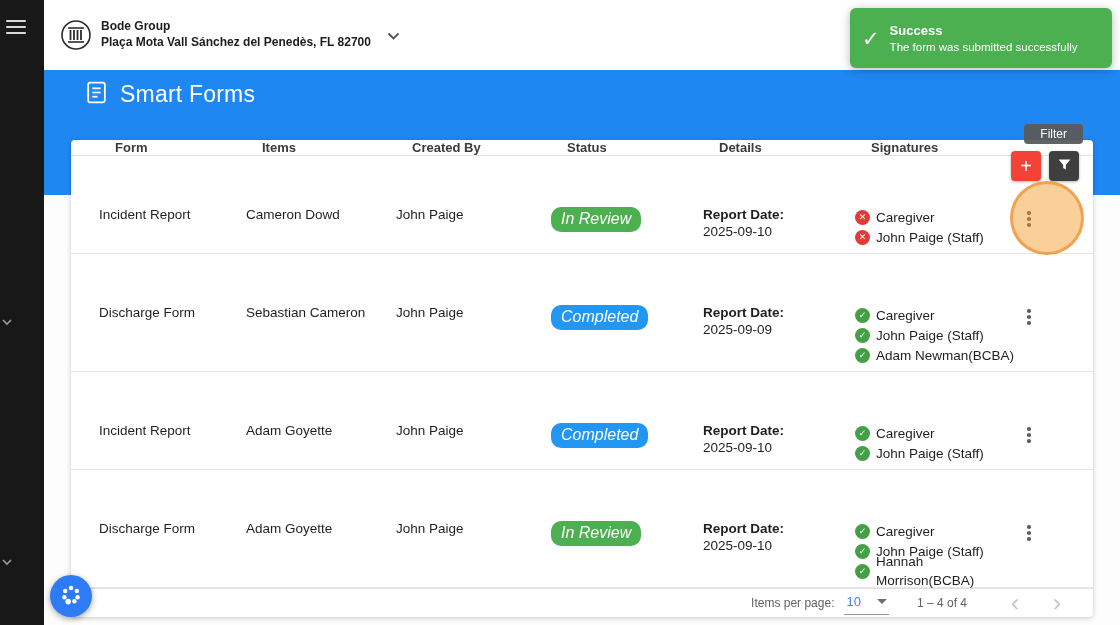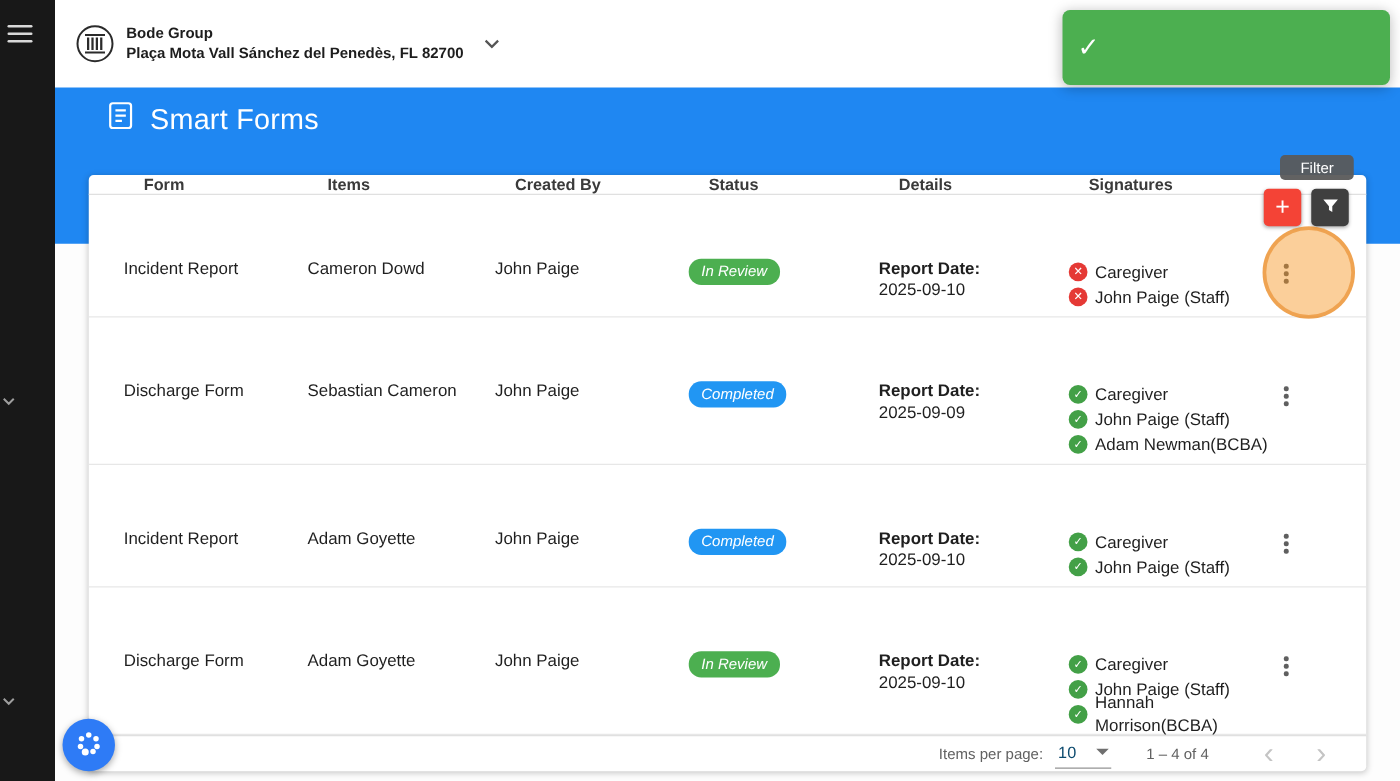--- a/index.html
+++ b/index.html
@@ -44,41 +44,41 @@
   .btn-add{width:30px;height:30px;border:none;border-radius:4px;background:var(--add-red);color:#fff;
     font-size:20px;line-height:30px;text-align:center;cursor:pointer;box-shadow:0 1px 3px rgba(0,0,0,.3);}
   .btn-filter{width:30px;height:30px;border:none;border-radius:4px;background:#3f3f3f;cursor:pointer;
     display:flex;align-items:center;justify-content:center;box-shadow:0 1px 3px rgba(0,0,0,.3);}
   .filter-tooltip{position:absolute;right:10px;top:-16px;background:rgba(90,90,90,.95);color:#fff;
     font-size:12px;padding:3px 16px;border-radius:4px;z-index:6;}
   .table-body{display:flex;flex-direction:column;}
   .row{display:grid;grid-template-columns:147px 150px 155px 152px 152px 160px 1fr;
     padding:8px 14px 6px 28px;border-bottom:1px solid #e7e7e7;font-size:13.5px;color:#1f1f1f;align-items:start;}
   .cell{padding-top:2px;margin-top:41px;}
-  .badge{display:inline-block;font-style:italic;font-size:12px;color:#fff;padding:3px 10px 4px;border-radius:10px;}
+  .badge{display:inline-block;font-style:italic;font-size:16px;color:#fff;padding:3px 10px 4px;border-radius:10px;}
   .badge.in-review{background:var(--green);}
   .badge.completed{background:var(--completed);}
   .details-label{font-weight:bold;}
   .details-date{margin-top:2px;}
   .sig{display:flex;align-items:center;gap:6px;line-height:19px;height:20px;}
   .sig-icon{width:15px;height:15px;border-radius:50%;color:#fff;display:flex;align-items:center;justify-content:center;
     font-size:9px;font-weight:bold;flex:0 0 auto;}
   .sig-icon.ok{background:var(--ok);}
   .sig-icon.bad{background:var(--red);}
   .kebab{width:24px;height:24px;margin-left:2px;border:none;background:transparent;cursor:pointer;
     display:flex;flex-direction:column;align-items:center;justify-content:center;gap:2.5px;}
   .kebab i{width:3.5px;height:3.5px;border-radius:50%;background:#5f5f5f;display:block;}
   .highlight-circle{position:absolute;left:939px;top:41px;width:74px;height:74px;border-radius:50%;
     background:rgba(246,148,30,.45);border:3px solid rgba(230,128,22,.55);z-index:5;pointer-events:none;}
   .spacer{flex:1;}
   .table-footer{border-top:1px solid #e0e0e0;height:48px;display:flex;align-items:center;justify-content:flex-end;
     gap:28px;padding-right:22px;color:#616161;font-size:12px;}
   .ipp{display:flex;align-items:center;gap:10px;}
   .ipp-select{display:flex;align-items:center;gap:16px;border-bottom:1px solid #949494;
-    padding:2px 2px 5px 2px;font-size:13px;color:#0c4a6e;cursor:pointer;}
+    padding:2px 2px 5px 2px;font-size:13px;color:#3b82f6;cursor:pointer;}
   .caret{width:0;height:0;border-left:5px solid transparent;border-right:5px solid transparent;border-top:5px solid #6f6f6f;}
   .pager{display:flex;align-items:center;gap:14px;margin-left:6px;}
   .pg-btn{width:28px;height:28px;border:none;background:transparent;color:#c4c4c4;font-size:24px;line-height:26px;cursor:default;}
   
   .fab{position:absolute;left:50px;top:575px;width:42px;height:42px;border-radius:50%;background:#2e7bf6;
     display:flex;align-items:center;justify-content:center;box-shadow:0 2px 6px rgba(0,0,0,.35);z-index:6;cursor:pointer;border:none;}
 </style>
 </head>
 <body>
 
@@ -133,20 +133,24 @@
       <line x1="8" y1="8" x2="16" y2="8"></line>
         <line x1="8" y1="12" x2="16" y2="12"></line>
         <line x1="8" y1="16" x2="13" y2="16"></line>
     </svg>
   </span>
   <span class="page-title">Smart Forms</span>
 </div>
 
 <div class="toast">
   <span class="toast-check">✓</span>
+  <div>
+    <div class="toast-title">Success</div>
+    <div class="toast-msg">The form was submitted successfully</div>
+  </div>
 </div>
 
 <section class="card">
   <div class="filter-tooltip">Filter</div>
   <div class="table-head">
     <span>Form</span>
     <span>Items</span>
     <span>Created By</span>
     <span>Status</span>
     <span>Details</span>

